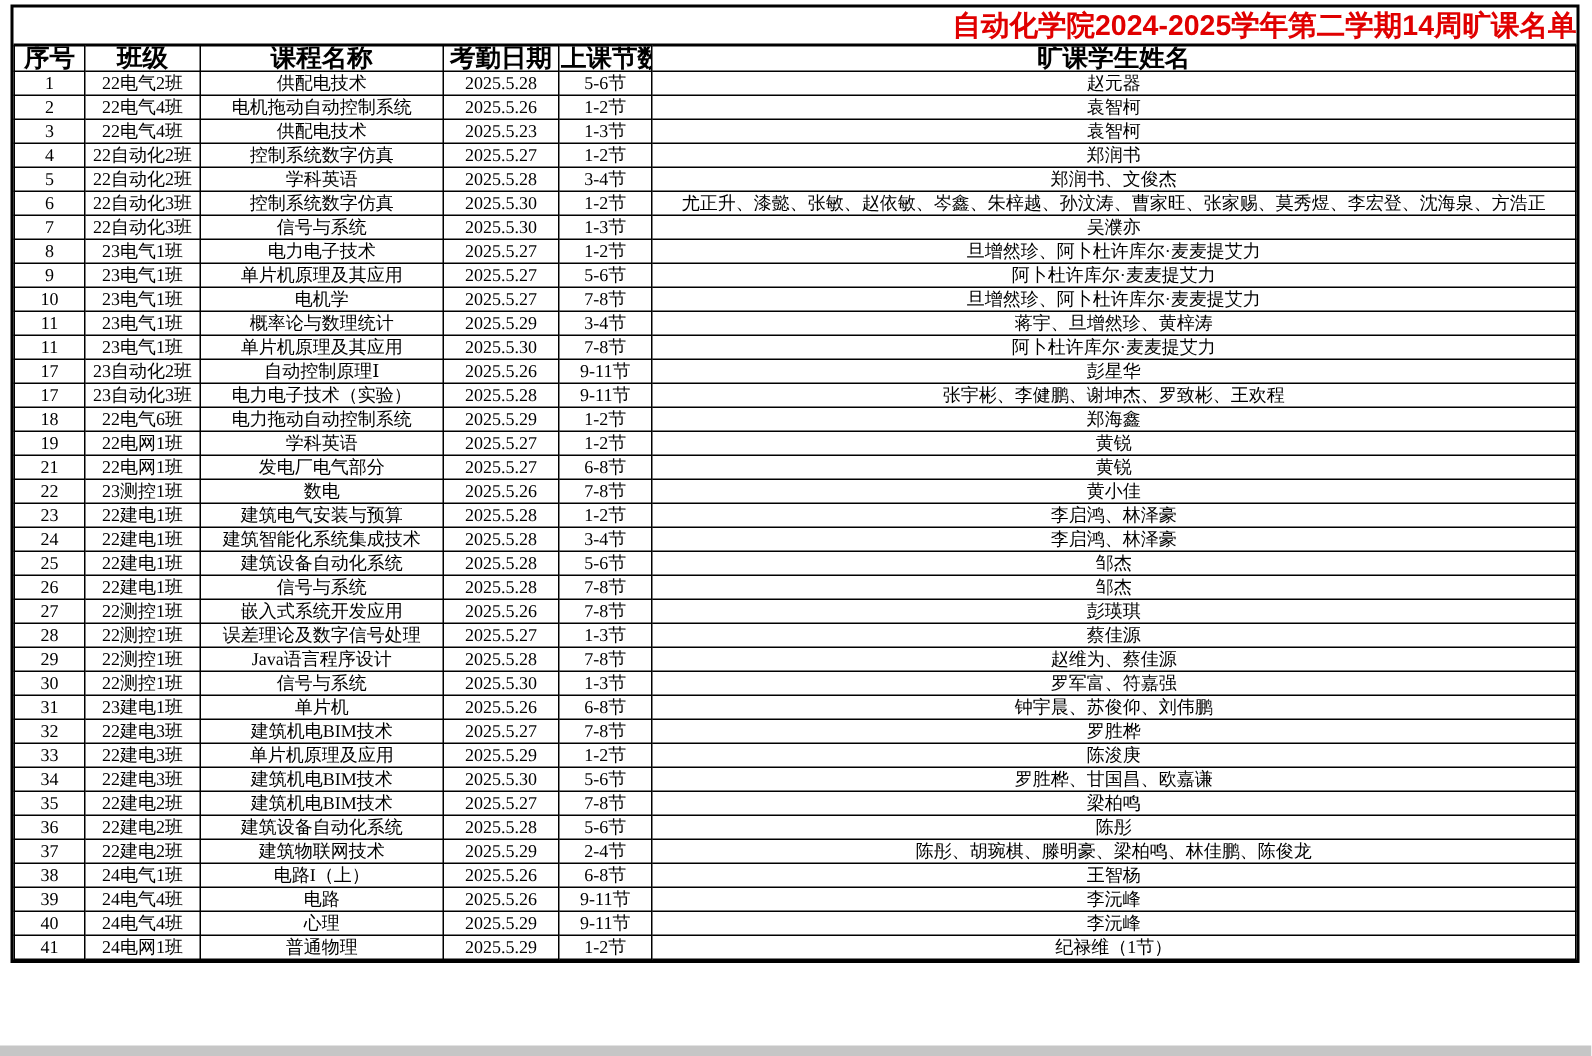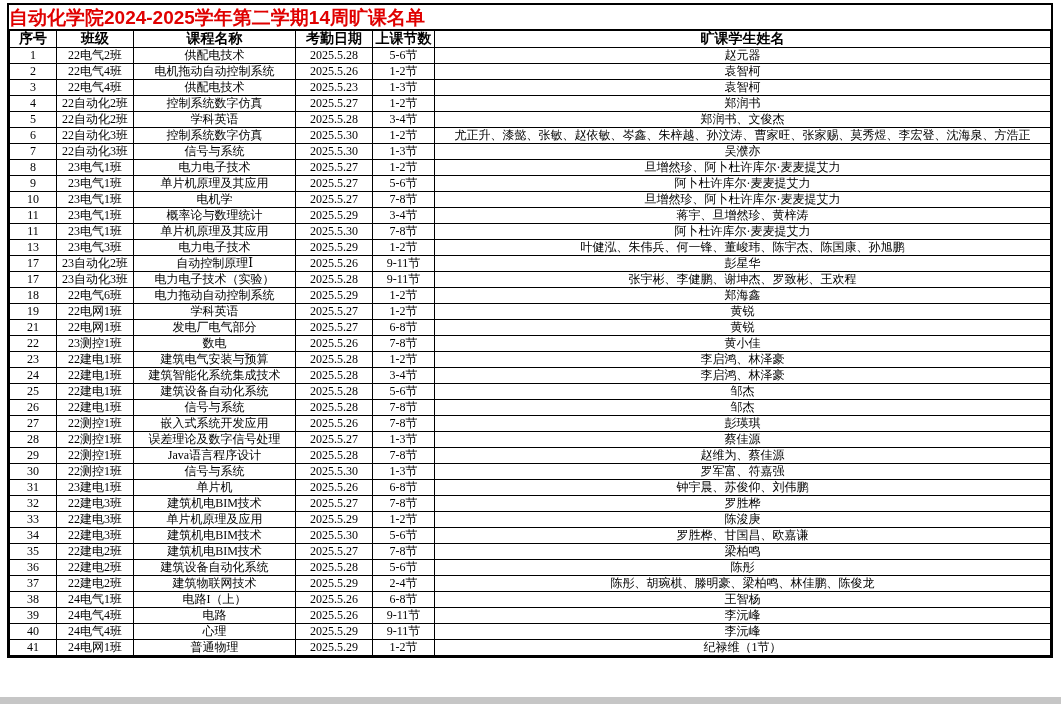--- a/index.html
+++ b/index.html
@@ -8,21 +8,21 @@
     width: 1061px; height: 704px;
     background: #ffffff;
     font-family: "Liberation Serif", "DejaVu Serif", serif;
     position: relative;
     overflow: hidden;
   }
   .page { padding: 3px 8px 0 7px; }
   .sheet { border: 2px solid #000; }
   .title-row {
     height: 25px; line-height: 25px;
-    text-align: left;
+    text-align: right;
     font-weight: bold;
     font-size: 19px;
     font-family: "Liberation Sans", "DejaVu Sans", sans-serif;
     border-bottom: 1px solid #000;
     white-space: nowrap;
     overflow: hidden;
   }
   table {
     width: 100%;
     border-collapse: collapse;
@@ -32,21 +32,21 @@
     border: 1px solid #000;
     text-align: center;
     vertical-align: middle;
     padding: 0 1px;
     white-space: nowrap;
     overflow: hidden;
     color: #000;
   }
   th {
     height: 16px; line-height: 16px;
-    font-size: 14px;
+    font-size: 17px;
     font-weight: bold;
   }
   td {
     height: 15px; line-height: 15px;
     font-size: 12px;
     font-weight: normal;
   }
   .bottom-strip {
     position: absolute;
     left: 0; right: 0; bottom: 0;
@@ -176,28 +176,20 @@
           </tr>
           <tr>
             <td>11</td>
             <td>23电气1班</td>
             <td>单片机原理及其应用</td>
             <td>2025.5.30</td>
             <td>7-8节</td>
             <td>阿卜杜许库尔·麦麦提艾力</td>
           </tr>
           <tr>
-            <td>13</td>
-            <td>23电气3班</td>
-            <td>电力电子技术</td>
-            <td>2025.5.29</td>
-            <td>1-2节</td>
-            <td>叶健泓、朱伟兵、何一锋、董峻玮、陈宇杰、陈国康、孙旭鹏</td>
-          </tr>
-          <tr>
             <td>17</td>
             <td>23自动化2班</td>
             <td>自动控制原理Ⅰ</td>
             <td>2025.5.26</td>
             <td>9-11节</td>
             <td>彭星华</td>
           </tr>
           <tr>
             <td>17</td>
             <td>23自动化3班</td>

